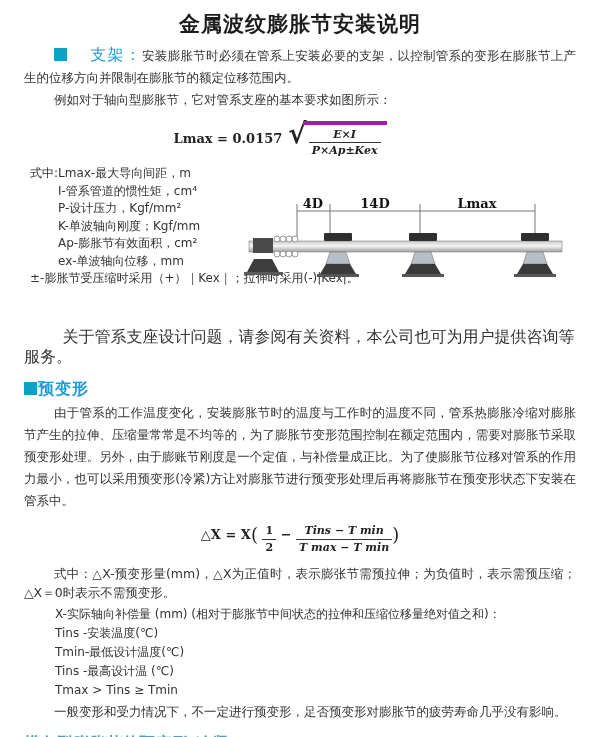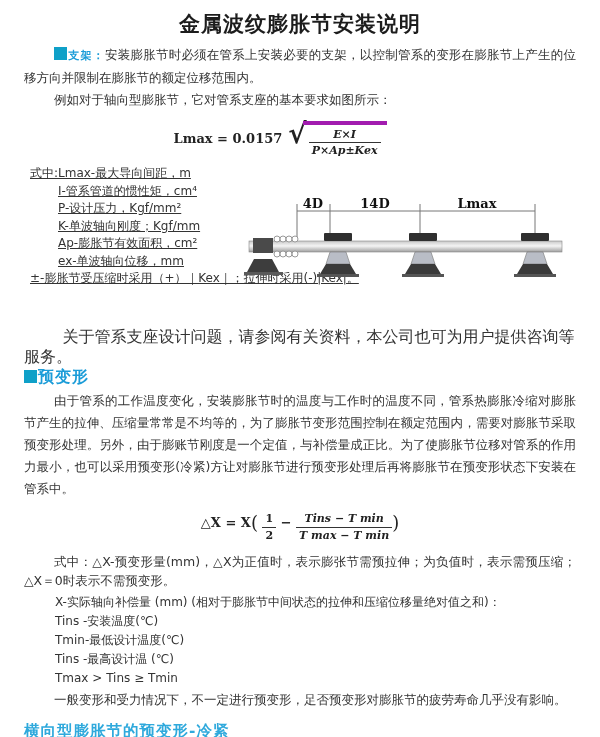--- a/index.html
+++ b/index.html
@@ -14,29 +14,29 @@
     text-align:center;margin:10px 0 6px 0;font-size:21px;font-weight:bold;
     color:#1c1c1c;letter-spacing:1px;
   }
 
   p{margin:0;}
   .para{
     margin:0 24px;font-size:12.5px;line-height:22px;color:#333;
     text-align:justify;text-indent:2.4em;
   }
   .inline-heading{
-    color:#1b9cd8;font-size:11px;font-weight:700;letter-spacing:1px;
+    color:#1b9cd8;font-size:16px;font-weight:400;letter-spacing:1px;margin-left:22px;
   }
   .sq{
     display:inline-block;width:13px;height:13px;background:#0fa0c8;
     vertical-align:-1px;margin-right:1px;
   }
 
   .section-heading{
-    margin:0 0 2px 24px;font-size:16px;font-weight:600;color:#1b9cd8;
+    margin:12px 0 2px 24px;font-size:16px;font-weight:600;color:#1b9cd8;
     letter-spacing:1px;
   }
   .sub-heading{
     margin:12px 0 4px 58px;font-size:15.5px;font-weight:600;color:#1b9cd8;
     letter-spacing:1px;
   }
   .sub-heading.lateral{margin-left:24px;color:#2fa9dc;}
 
   
   .formula{
@@ -50,21 +50,21 @@
   }
   .frac .num{display:block;border-bottom:1px solid #333;padding:0 3px 1px;}
   .frac .den{display:block;padding:1px 3px 0;}
   .frac.upright{font-style:normal;}
   .sqrt{display:inline-flex;align-items:flex-start;margin-left:6px;}
   .sqrt-sym{font-size:28px;font-weight:bold;line-height:0.95;}
   .sqrt-body{border-top:4px solid #a21caf;margin-left:-4px;padding:3px 6px 0;font-style:italic;}
   .bigp{font-size:18px;vertical-align:-2px;font-weight:normal;}
 
   
-  .defs-wrap{position:relative;margin-top:4px;min-height:150px;text-decoration:underline;}
+  .defs-wrap{position:relative;margin-top:4px;min-height:150px;}
   .def-line{
     margin-left:30px;font-size:12px;line-height:17.5px;color:#333;
     white-space:nowrap;
   }
   .def-line.indent{margin-left:58px;}
   .note-line{
     margin:12px 24px 0;font-size:16px;line-height:20px;text-indent:2.4em;
   }
 
   .diagram{position:absolute;left:243px;top:30px;width:335px;height:98px;}

